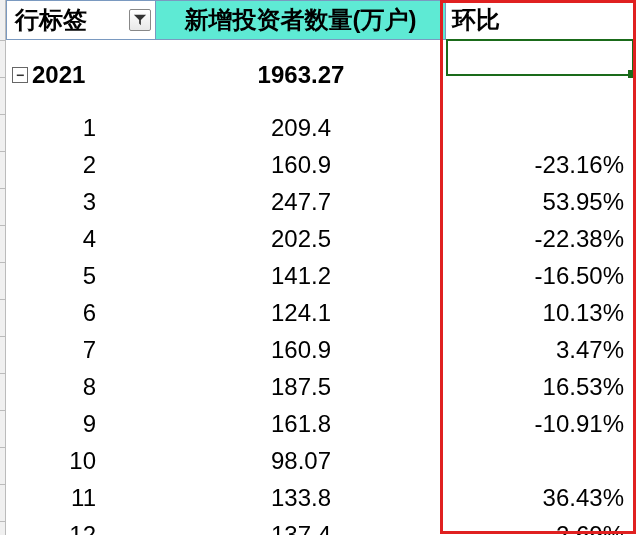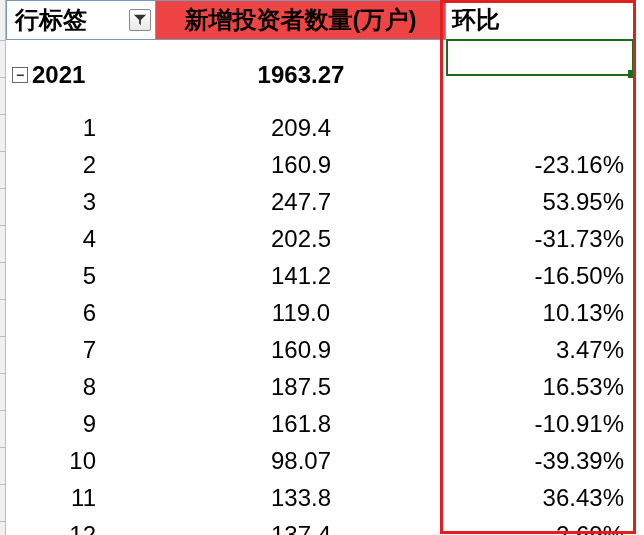--- a/index.html
+++ b/index.html
@@ -34,21 +34,21 @@
     .header-row .col1 {
       border: 1px solid #7a99c0;
       background: #fff;
       height: 100%;
       position: relative;
     }
     .header-row .col2 {
       border-top: 1px solid #7a99c0;
       border-bottom: 1px solid #7a99c0;
       border-right: 1px solid #7a99c0;
-      background: #ef4444;
+      background: #5eead4;
       height: 100%;
     }
     .header-row .col3 {
       border-top: 1px solid #7a99c0;
       border-bottom: 1px solid #7a99c0;
       border-right: 1px solid #7a99c0;
       background: #fff;
       height: 100%;
       padding-right: 21px;
     }
@@ -234,40 +234,40 @@
           </div>
         </div>
         <div class="row data-row">
           <div class="col1">
             <span>4</span>
           </div>
           <div class="col2">
             <span>202.5</span>
           </div>
           <div class="col3">
-            <span>-31.73%</span>
+            <span>-22.38%</span>
           </div>
         </div>
         <div class="row data-row">
           <div class="col1">
             <span>5</span>
           </div>
           <div class="col2">
             <span>141.2</span>
           </div>
           <div class="col3">
             <span>-16.50%</span>
           </div>
         </div>
         <div class="row data-row">
           <div class="col1">
             <span>6</span>
           </div>
           <div class="col2">
-            <span>119.0</span>
+            <span>124.1</span>
           </div>
           <div class="col3">
             <span>10.13%</span>
           </div>
         </div>
         <div class="row data-row">
           <div class="col1">
             <span>7</span>
           </div>
           <div class="col2">
@@ -298,23 +298,20 @@
           <div class="col3">
             <span>-10.91%</span>
           </div>
         </div>
         <div class="row data-row">
           <div class="col1">
             <span>10</span>
           </div>
           <div class="col2">
             <span>98.07</span>
-          </div>
-          <div class="col3">
-            <span>-39.39%</span>
           </div>
         </div>
         <div class="row data-row">
           <div class="col1">
             <span>11</span>
           </div>
           <div class="col2">
             <span>133.8</span>
           </div>
           <div class="col3">

